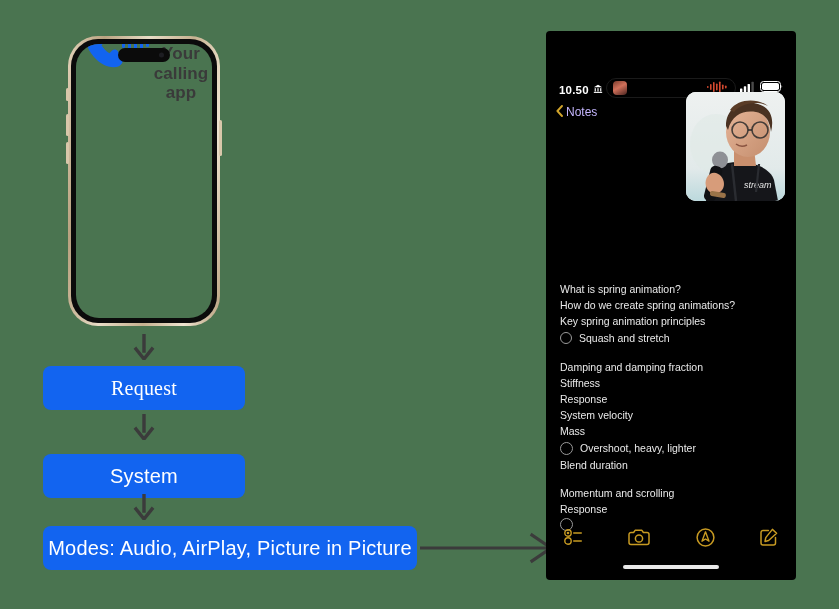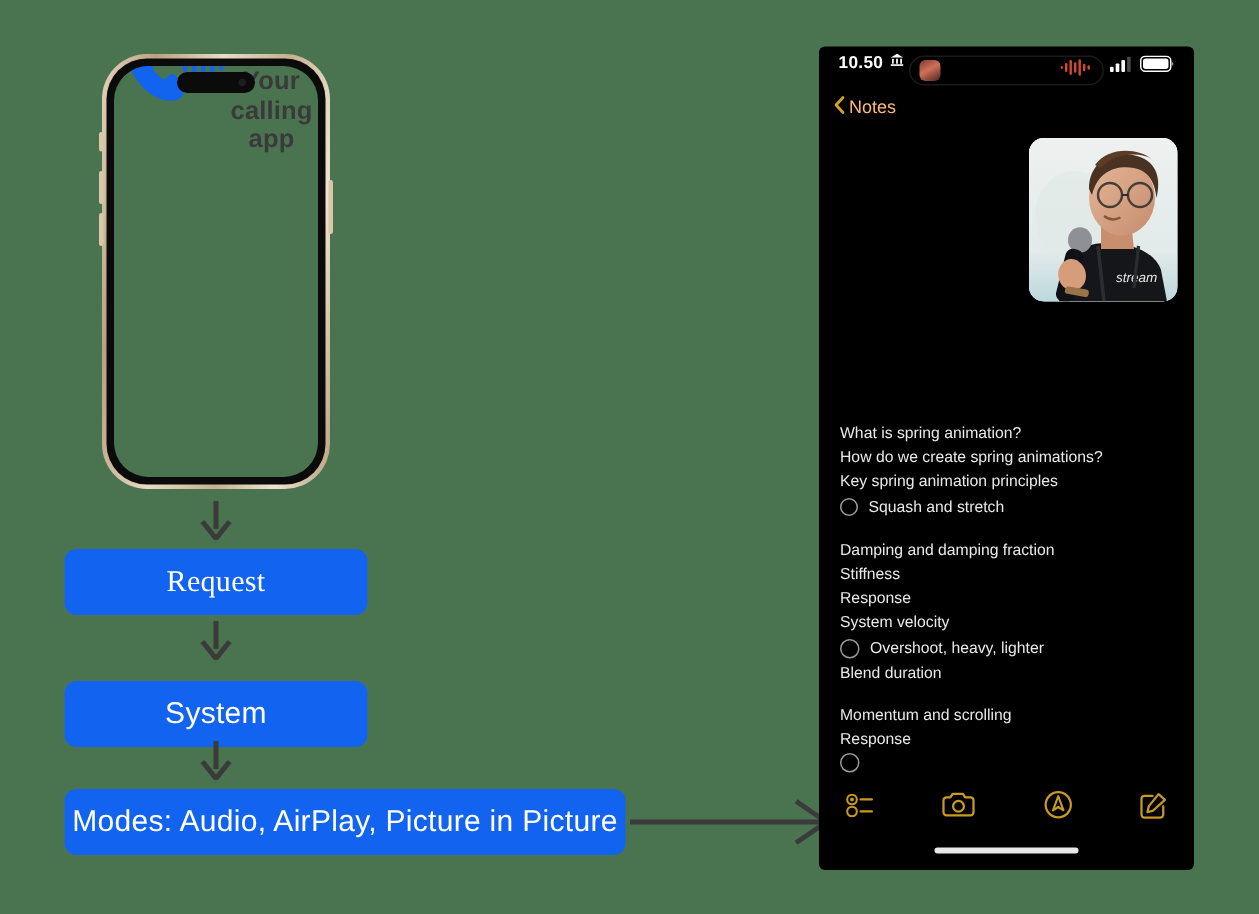--- a/index.html
+++ b/index.html
@@ -84,44 +84,45 @@
   .right-phone{
     position:absolute;left:546px;top:31px;
     width:250px;height:549px;
     background:#000000;
     border-radius:4px;
     overflow:hidden;
     color:#fff;
   }
   .statusbar{
     position:relative;height:28px;
-    display:flex;align-items:flex-start;
+    display:flex;align-items:flex-end;
     padding:4px 13px;
     box-sizing:border-box;
+    margin-top:41px;
   }
   .sb-time{
     font-size:11.5px;font-weight:700;color:#fff;letter-spacing:.2px;
     display:flex;align-items:center;gap:4px;
   }
   .island-r{
     position:absolute;left:50%;transform:translateX(-50%);top:6px;
     width:130px;height:20px;border-radius:12px;background:#000;
     border:1px solid #1a1a1a;
     display:flex;align-items:center;justify-content:space-between;
     padding:0 6px;box-sizing:border-box;
   }
   .island-thumb{
     width:14px;height:14px;border-radius:4px;
     background:linear-gradient(150deg,#7a3b2c,#d0705a 45%,#4a2420);
     flex:none;
   }
   .sb-right{margin-left:auto;display:flex;align-items:center;gap:5px;}
 
   .navbar{height:24px;display:flex;align-items:center;padding:0 10px;box-sizing:border-box;}
-  .back-link{display:flex;align-items:center;gap:3px;color:#fdba74;font-size:12px;}
+  .back-link{display:flex;align-items:center;gap:3px;color:#c4b5fd;font-size:12px;}
 
   .pip{
     position:absolute;right:11px;top:61px;
     width:99px;height:109px;border-radius:10px;
     overflow:hidden;background:#dfe4e2;
   }
   .pip .bg{position:absolute;inset:0;background:linear-gradient(160deg,#e9eceb 0%,#dfe6e6 55%,#cfe0e2 100%);}
   .pip .person{position:absolute;inset:0;}
 
   .note-body{
@@ -324,20 +325,21 @@
       <div class="nline">Key spring animation principles</div>
       <div class="nline check">
         <span class="circle"></span>
         <span>Squash and stretch</span>
       </div>
       <div class="nline spacer"></div>
       <div class="nline">Damping and damping fraction</div>
       <div class="nline">Stiffness</div>
       <div class="nline">Response</div>
       <div class="nline">System velocity</div>
+      <div class="nline">Mass</div>
       <div class="nline check">
         <span class="circle lg"></span>
         <span>Overshoot, heavy, lighter</span>
       </div>
       <div class="nline">Blend duration</div>
       <div class="nline spacer"></div>
       <div class="nline">Momentum and scrolling</div>
       <div class="nline">Response</div>
       <div class="nline check">
         <span class="circle lg"></span>

